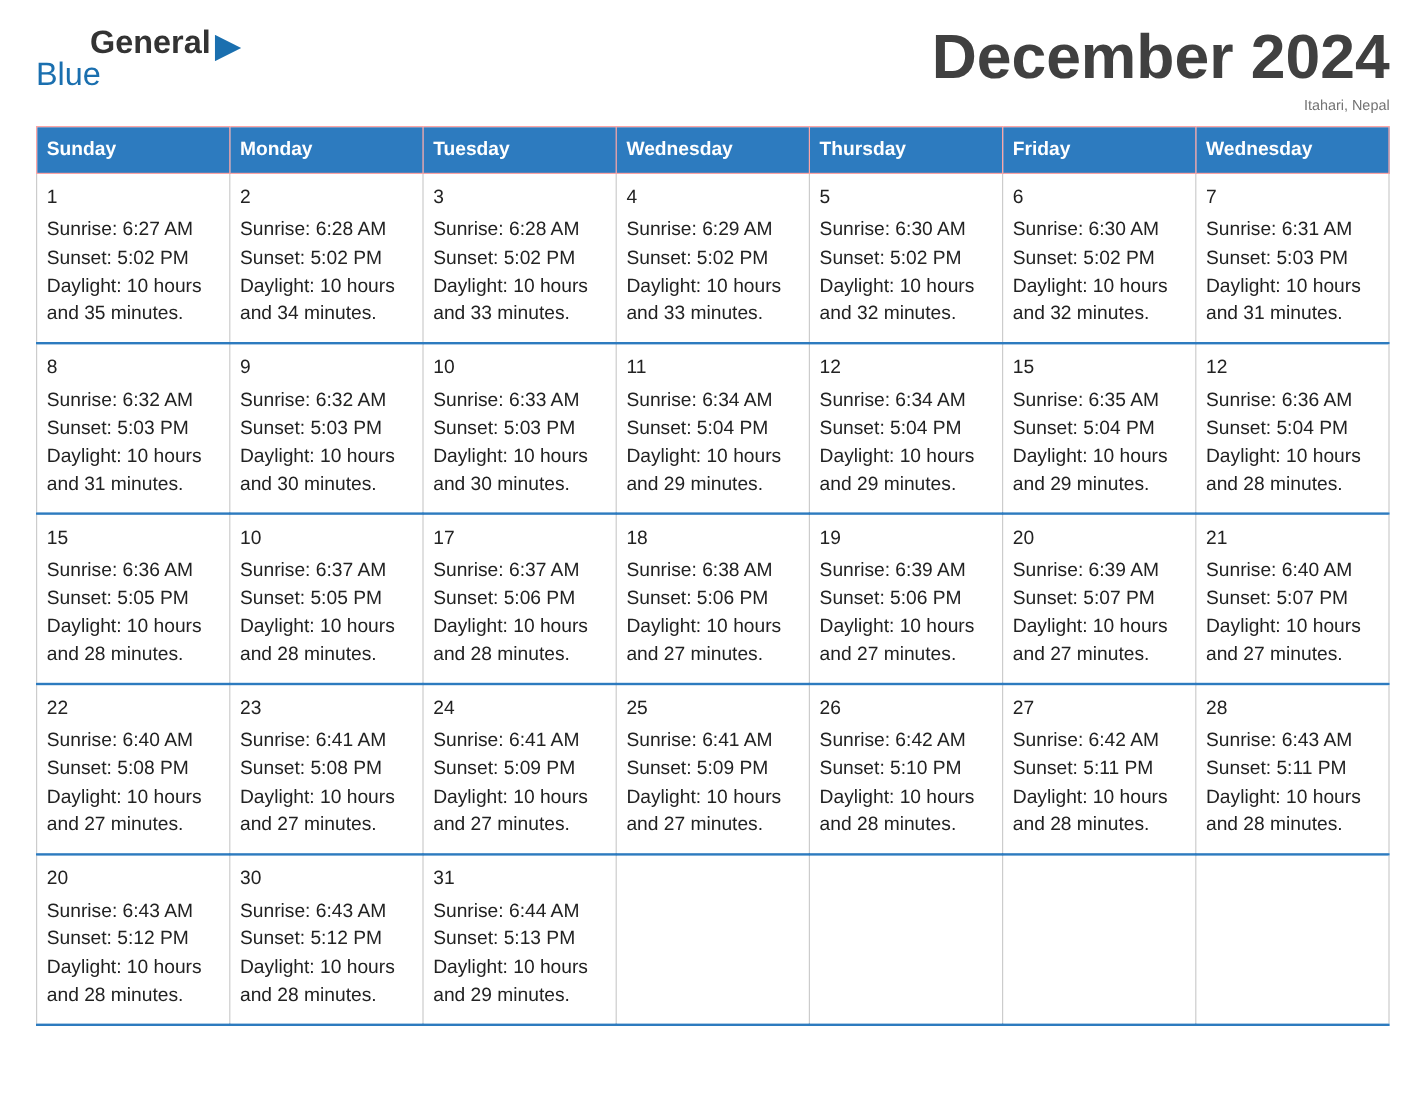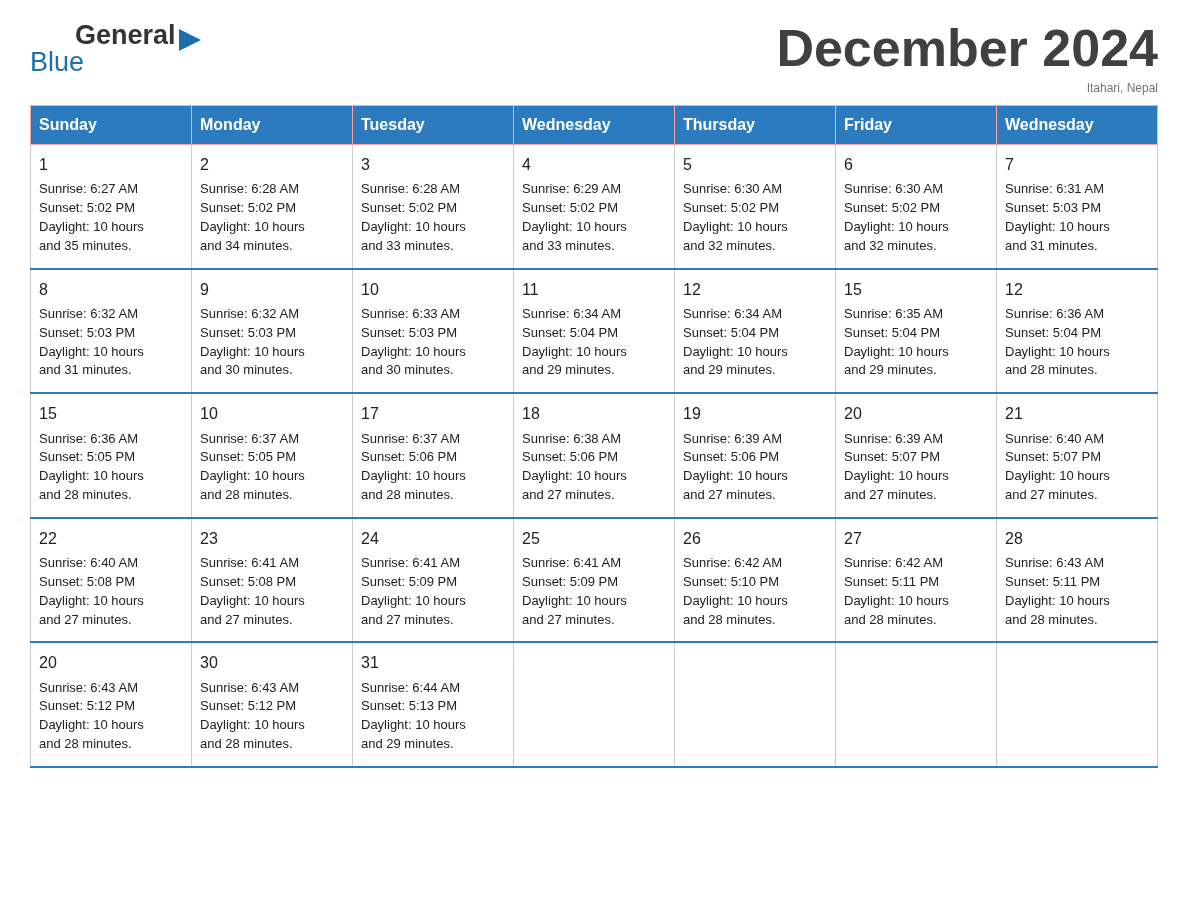--- a/index.html
+++ b/index.html
@@ -57,21 +57,21 @@
     tbody tr {
       border-bottom: 2px solid #2d7bbf;
     }
     .day-num {
       font-size: 16px;
       font-weight: normal;
       display: block;
       margin-bottom: 4px;
     }
     .day-info {
-      font-size: 13px;
+      font-size: 16px;
       color: #222;
     }
     td.empty {
       background: #fff;
     }
     
     .logo-container {
       display: flex;
       flex-direction: column;
     }

